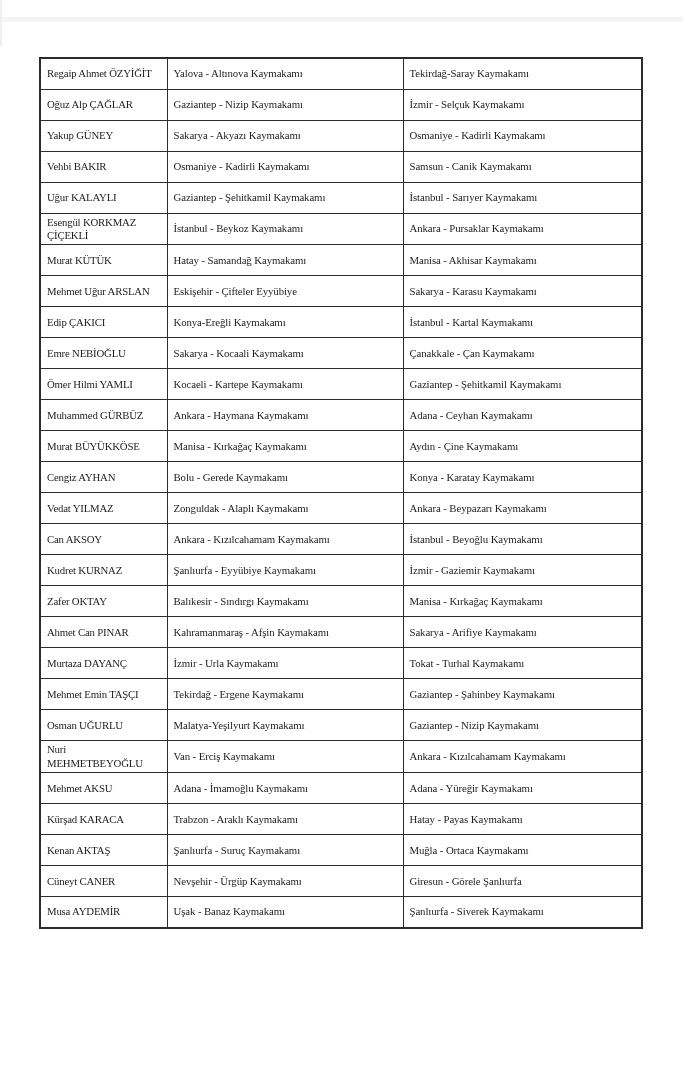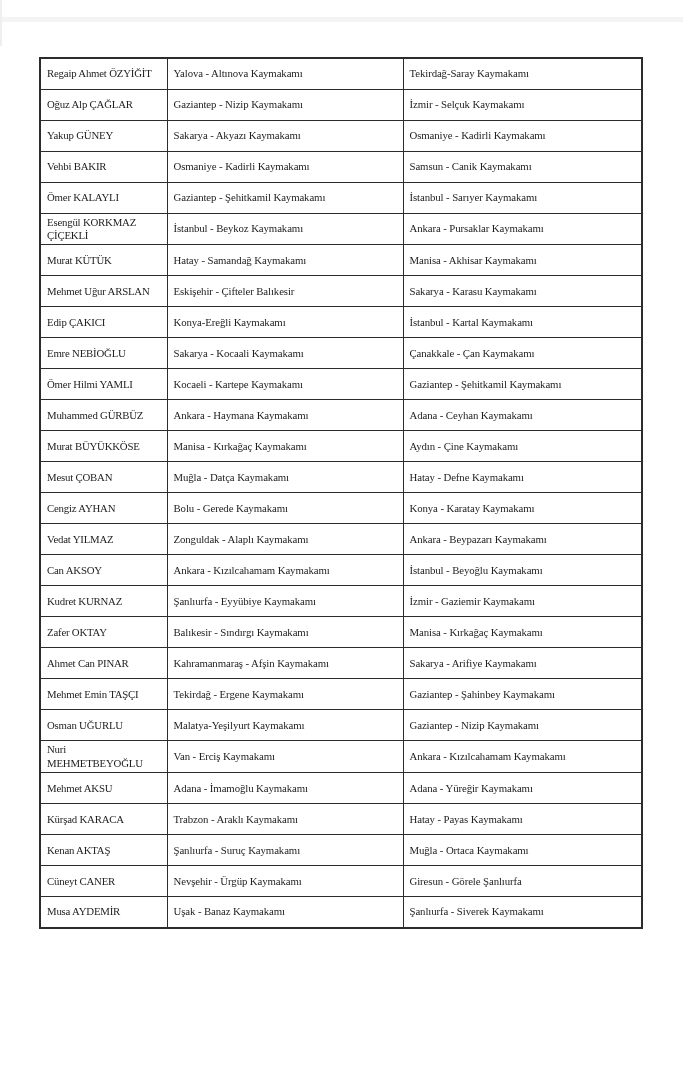--- a/index.html
+++ b/index.html
@@ -91,40 +91,40 @@
       <td>Osmaniye - Kadirli Kaymakamı</td>
     </tr>
 
     <tr>
       <td class="name-cell">Vehbi BAKIR</td>
       <td>Osmaniye - Kadirli Kaymakamı</td>
       <td>Samsun - Canik Kaymakamı</td>
     </tr>
 
     <tr>
-      <td class="name-cell">Ömer KALAYLI</td>
+      <td class="name-cell">Uğur KALAYLI</td>
       <td>Gaziantep - Şehitkamil Kaymakamı</td>
       <td>İstanbul - Sarıyer Kaymakamı</td>
     </tr>
 
     <tr>
       <td class="name-cell">Esengül KORKMAZ ÇİÇEKLİ</td>
       <td>İstanbul - Beykoz Kaymakamı</td>
       <td>Ankara - Pursaklar Kaymakamı</td>
     </tr>
 
     <tr>
       <td class="name-cell">Murat KÜTÜK</td>
       <td>Hatay - Samandağ Kaymakamı</td>
       <td>Manisa - Akhisar Kaymakamı</td>
     </tr>
 
     <tr>
       <td class="name-cell">Mehmet Uğur ARSLAN</td>
-      <td>Eskişehir - Çifteler Balıkesir</td>
+      <td>Eskişehir - Çifteler Eyyübiye</td>
       <td>Sakarya - Karasu Kaymakamı</td>
     </tr>
 
     <tr>
       <td class="name-cell">Edip ÇAKICI</td>
       <td>Konya-Ereğli Kaymakamı</td>
       <td>İstanbul - Kartal Kaymakamı</td>
     </tr>
 
     <tr>
@@ -144,25 +144,20 @@
       <td>Ankara - Haymana Kaymakamı</td>
       <td>Adana - Ceyhan Kaymakamı</td>
     </tr>
 
     <tr>
       <td class="name-cell">Murat BÜYÜKKÖSE</td>
       <td>Manisa - Kırkağaç Kaymakamı</td>
       <td>Aydın - Çine Kaymakamı</td>
     </tr>
 
-    <tr>
-      <td class="name-cell">Mesut ÇOBAN</td>
-      <td>Muğla - Datça Kaymakamı</td>
-      <td>Hatay - Defne Kaymakamı</td>
-    </tr>
 
     <tr>
       <td class="name-cell">Cengiz AYHAN</td>
       <td>Bolu - Gerede Kaymakamı</td>
       <td>Konya - Karatay Kaymakamı</td>
     </tr>
 
     <tr>
       <td class="name-cell">Vedat YILMAZ</td>
       <td>Zonguldak - Alaplı Kaymakamı</td>
@@ -186,20 +181,25 @@
       <td>Balıkesir - Sındırgı Kaymakamı</td>
       <td>Manisa - Kırkağaç Kaymakamı</td>
     </tr>
 
     <tr>
       <td class="name-cell">Ahmet Can PINAR</td>
       <td>Kahramanmaraş - Afşin Kaymakamı</td>
       <td>Sakarya - Arifiye Kaymakamı</td>
     </tr>
 
+    <tr>
+      <td class="name-cell">Murtaza DAYANÇ</td>
+      <td>İzmir - Urla Kaymakamı</td>
+      <td>Tokat - Turhal Kaymakamı</td>
+    </tr>
 
     <tr>
       <td class="name-cell">Mehmet Emin TAŞÇI</td>
       <td>Tekirdağ - Ergene Kaymakamı</td>
       <td>Gaziantep - Şahinbey Kaymakamı</td>
     </tr>
 
     <tr>
       <td class="name-cell">Osman UĞURLU</td>
       <td>Malatya-Yeşilyurt Kaymakamı</td>

